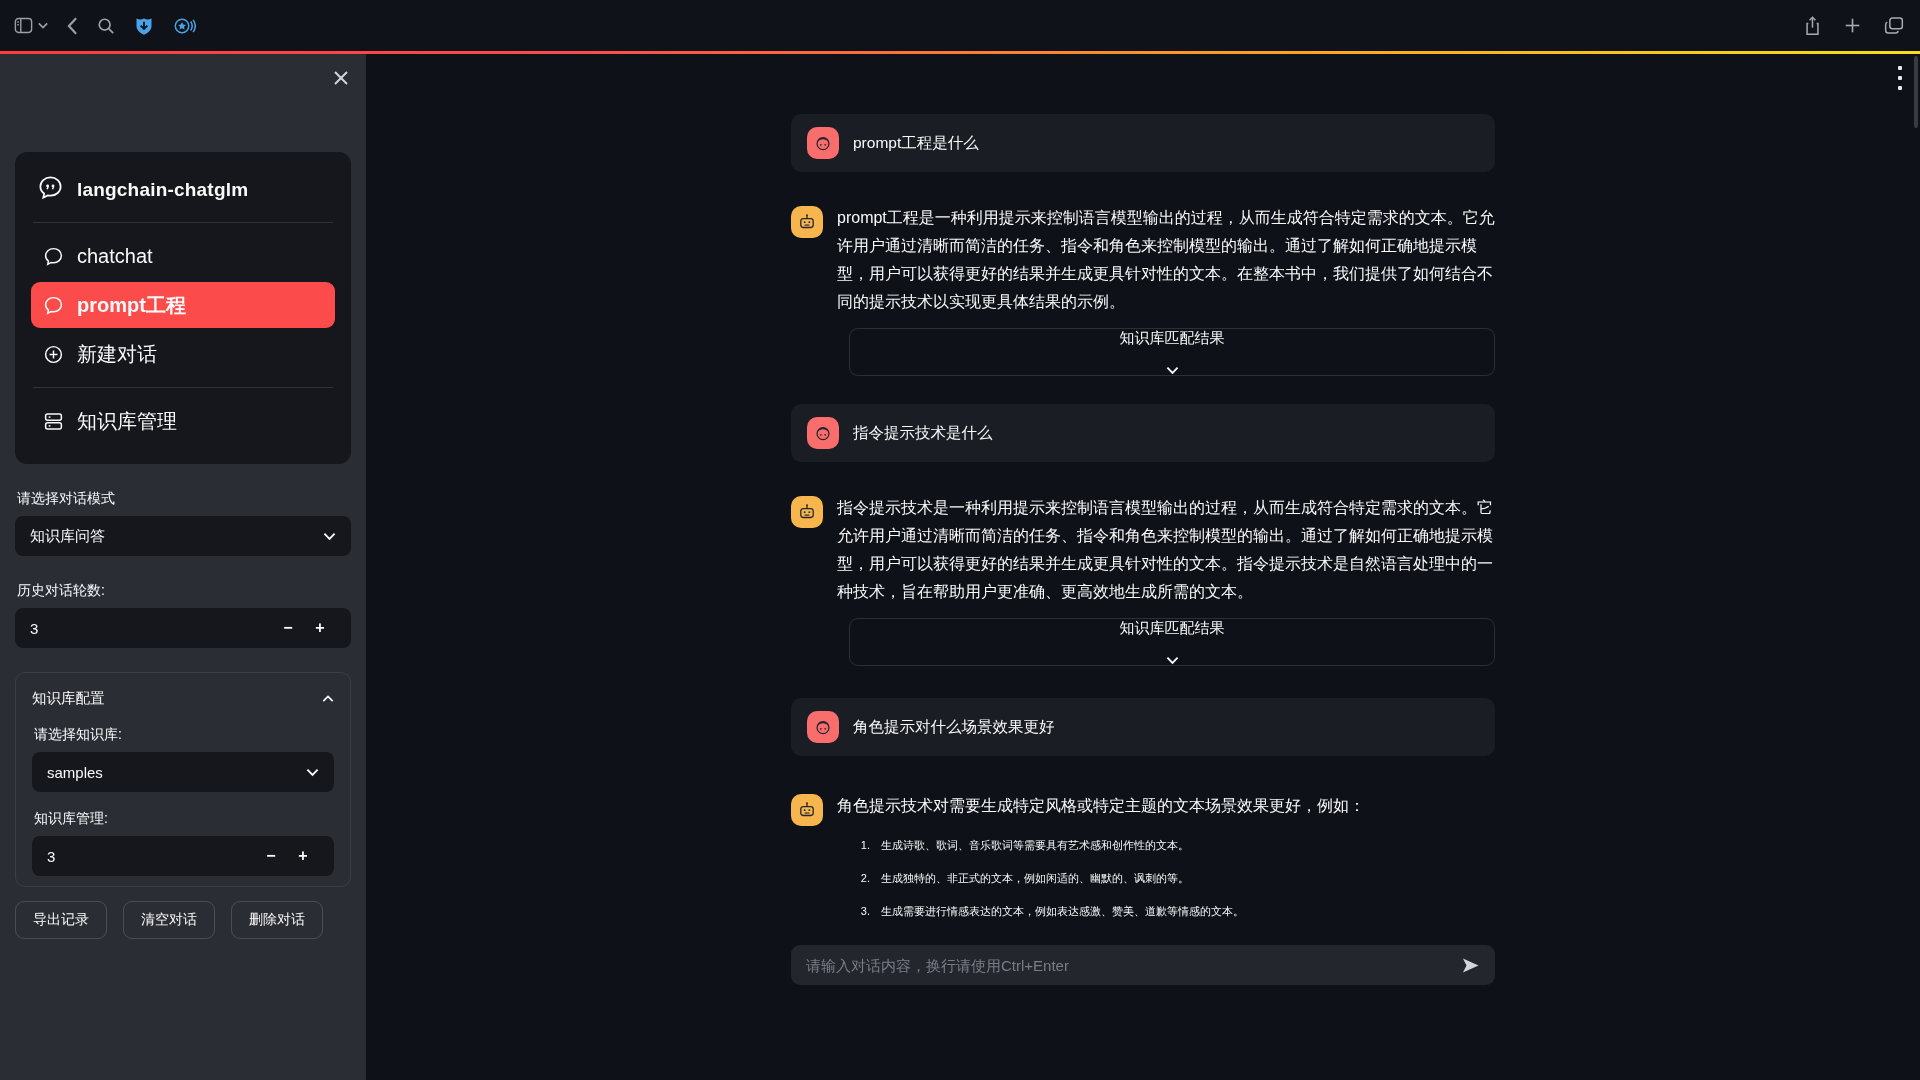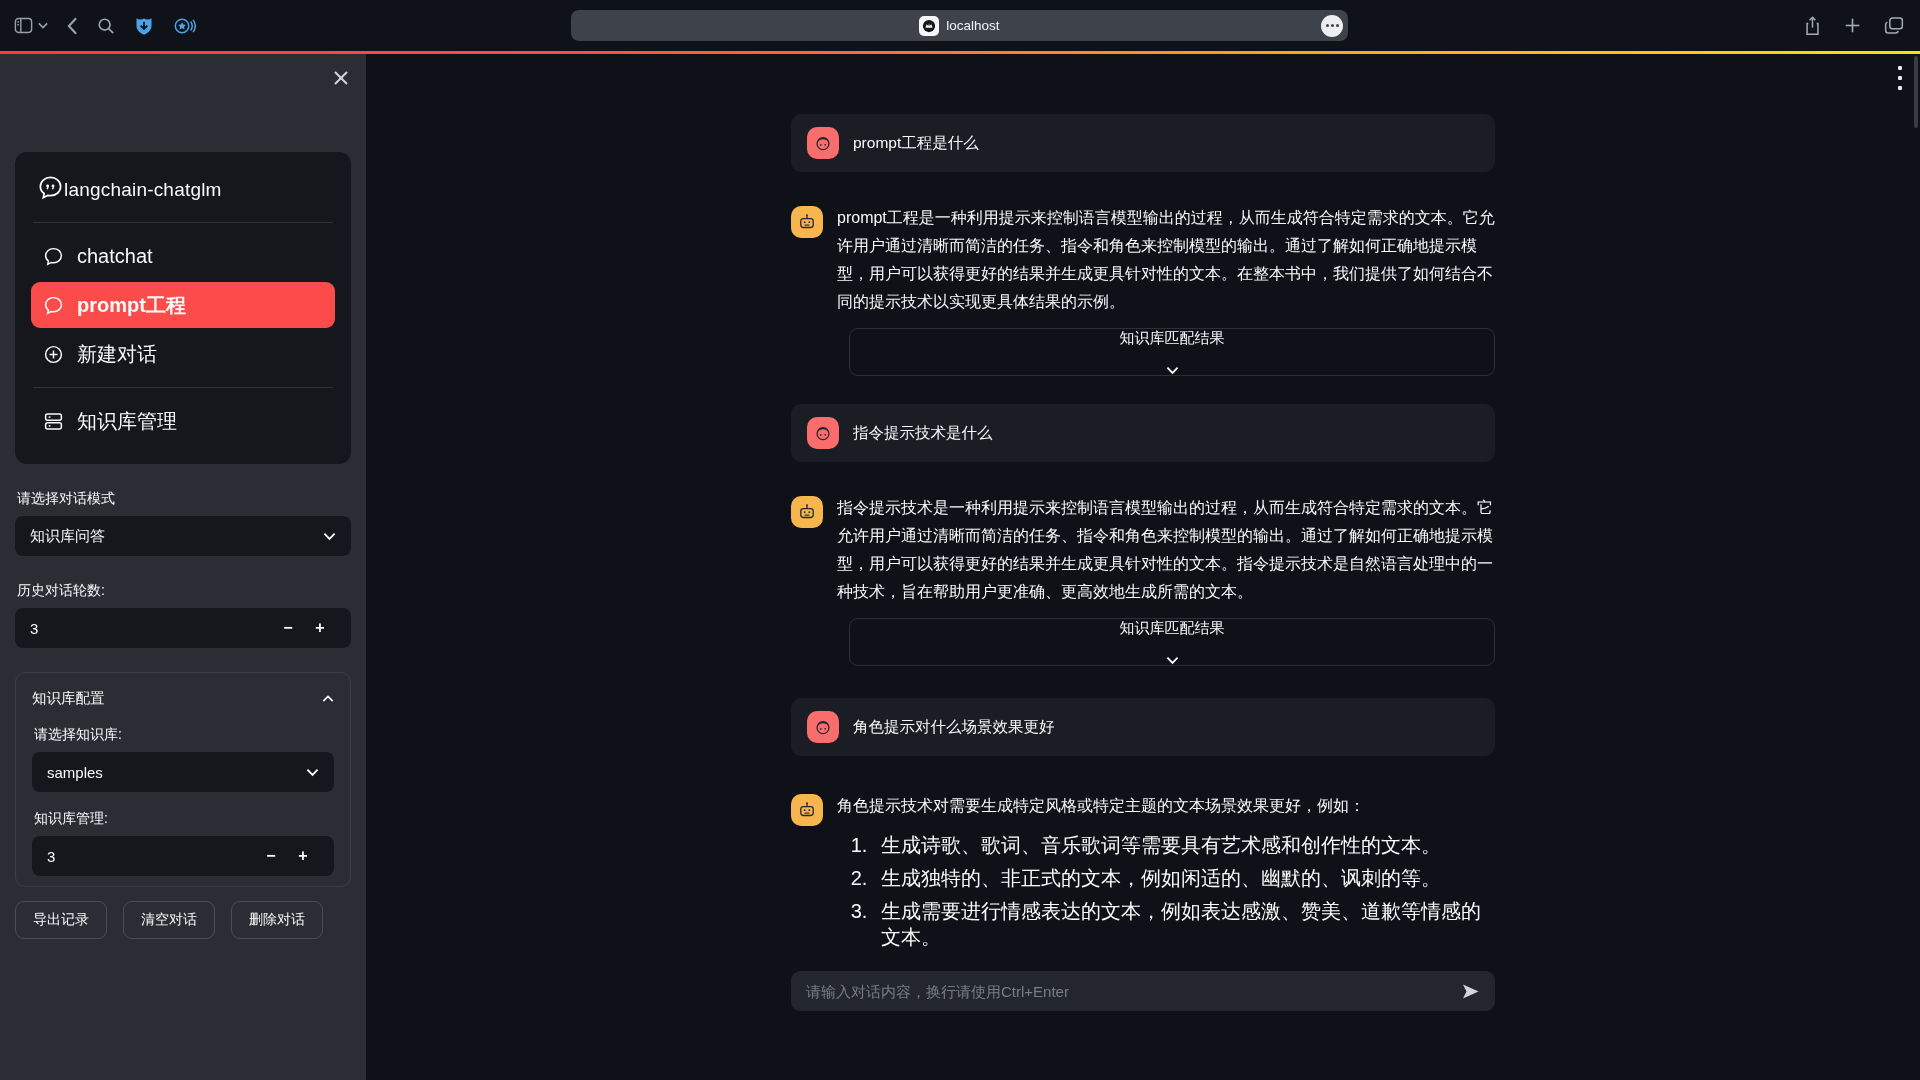--- a/index.html
+++ b/index.html
@@ -30,22 +30,22 @@
           background:linear-gradient(90deg,#ff3b3b 0%,#ff4b4b 30%,#ffa421 68%,#f7e017 100%); }
 
   
   .app { display:flex; height:1026px; }
 
   
   .sidebar { width:366px; background:#2b2d35; position:relative; padding:0 15px;
              color:#fafafa; flex-shrink:0; }
   .close-x { position:absolute; top:16px; right:17px; color:#d4d6da; cursor:pointer; }
   .nav-card { margin-top:98px; background:#15171d; border-radius:12px; padding:14px 16px 20px; }
-  .title-row { display:flex; align-items:center; padding:8px 6px 16px;
-               font-size:19px; font-weight:400; letter-spacing:.2px; }
+  .title-row { display:flex; align-items:center; gap:13px; padding:8px 6px 16px;
+               font-size:19px; font-weight:700; letter-spacing:.2px; }
   .divider { border-top:1px solid #30323a; margin:0 2px; }
   .nav-item { display:flex; align-items:center; gap:13px; height:46px; padding:0 12px;
               font-size:20px; border-radius:9px; cursor:pointer; color:#fafafa; }
   .nav-item.active { background:#fb4b4b; font-weight:700; margin:3px 0; }
   .nav-item svg { flex-shrink:0; }
   .nav-gap { height:10px; }
 
   .side-label { font-size:14px; margin:26px 2px 8px; }
   .select, .stepper { height:40px; background:#15171d; border-radius:8px; display:flex;
                       align-items:center; padding:0 15px; font-size:15px; cursor:pointer; }
@@ -78,21 +78,21 @@
   .avatar { width:32px; height:32px; border-radius:10px; display:flex; align-items:center;
             justify-content:center; flex-shrink:0; }
   .avatar.user { background:#f96d6d; }
   .avatar.bot  { background:#f7b64d; }
   .user-card .msg-text { font-size:15.5px; }
 
   .asst-row { display:flex; gap:14px; margin-top:32px; }
   .asst-row .avatar { margin-top:2px; }
   .asst-text { font-size:16px; line-height:28px; flex:1; }
   .asst-list { margin:12px 0 0 14px; padding-left:22px; }
-  .asst-list li { font-size:20px; line-height:26px; margin-bottom:7px; padding-left:8px; }
+  .asst-list li { font-size:11px; line-height:26px; margin-bottom:7px; padding-left:8px; }
 
   .match-exp { margin:12px 0 28px 58px; height:48px; border:1px solid #2c2f37;
                border-radius:9px; display:flex; align-items:center; padding:0 24px;
                font-size:15px; cursor:pointer;flex-direction:column; }
   .match-exp .grow { flex:1; }
   .mt32 { margin-top:32px; } .mt36 { margin-top:36px; }
 
   .chat-input-row { margin-top:14px; height:40px; background:#24262e; border-radius:9px;
                     display:flex; align-items:center; padding:0 15px; gap:10px; }
   .chat-input { flex:1; background:transparent; border:none; outline:none; color:#fafafa;
@@ -140,34 +140,20 @@
     <span class="b-icon">
       <svg width="23" height="20" viewBox="0 0 28 24" fill="none" stroke="#4aa3e8" stroke-width="1.8">
         <circle cx="11" cy="12" r="8.2"></circle>
         <path fill="#4aa3e8" stroke="none" d="M11 7.2 l1.5 3.1 3.4.4 -2.5 2.3 .7 3.4 -3.1-1.7 -3.1 1.7 .7-3.4 -2.5-2.3 3.4-.4 z"></path>
         <path d="M21.5 6.5 a9.5 9.5 0 0 1 0 11"></path>
         <path d="M24.5 4.5 a13 13 0 0 1 0 15"></path>
       </svg>
     </span>
   </div>
 
-  <div class="urlbar">
-    <span class="favicon">
-      <svg width="14" height="14" viewBox="0 0 16 16">
-        <circle cx="8" cy="8" r="7" fill="#16181d"></circle>
-        <path fill="#f5f6f8" d="M4 10 l1.3-4 1.9 2 .8-3 .8 3 1.9-2 1.3 4 z"></path>
-      </svg>
-    </span>
-    <span>localhost</span>
-    <span class="url-ellipsis">
-      <i></i>
-        <i></i>
-        <i></i>
-    </span>
-  </div>
 
   <div class="b-right">
     <span class="b-icon">
       <svg width="17" height="20" viewBox="0 0 20 24" fill="none" stroke="currentColor" stroke-width="1.8">
         <path d="M5 9 H3.5 V22 h13 V9 H15"></path>
         <line x1="10" y1="2" x2="10" y2="14"></line>
         <polyline points="6.5,5 10,1.5 13.5,5"></polyline>
       </svg>
     </span>
     <span class="b-icon">

